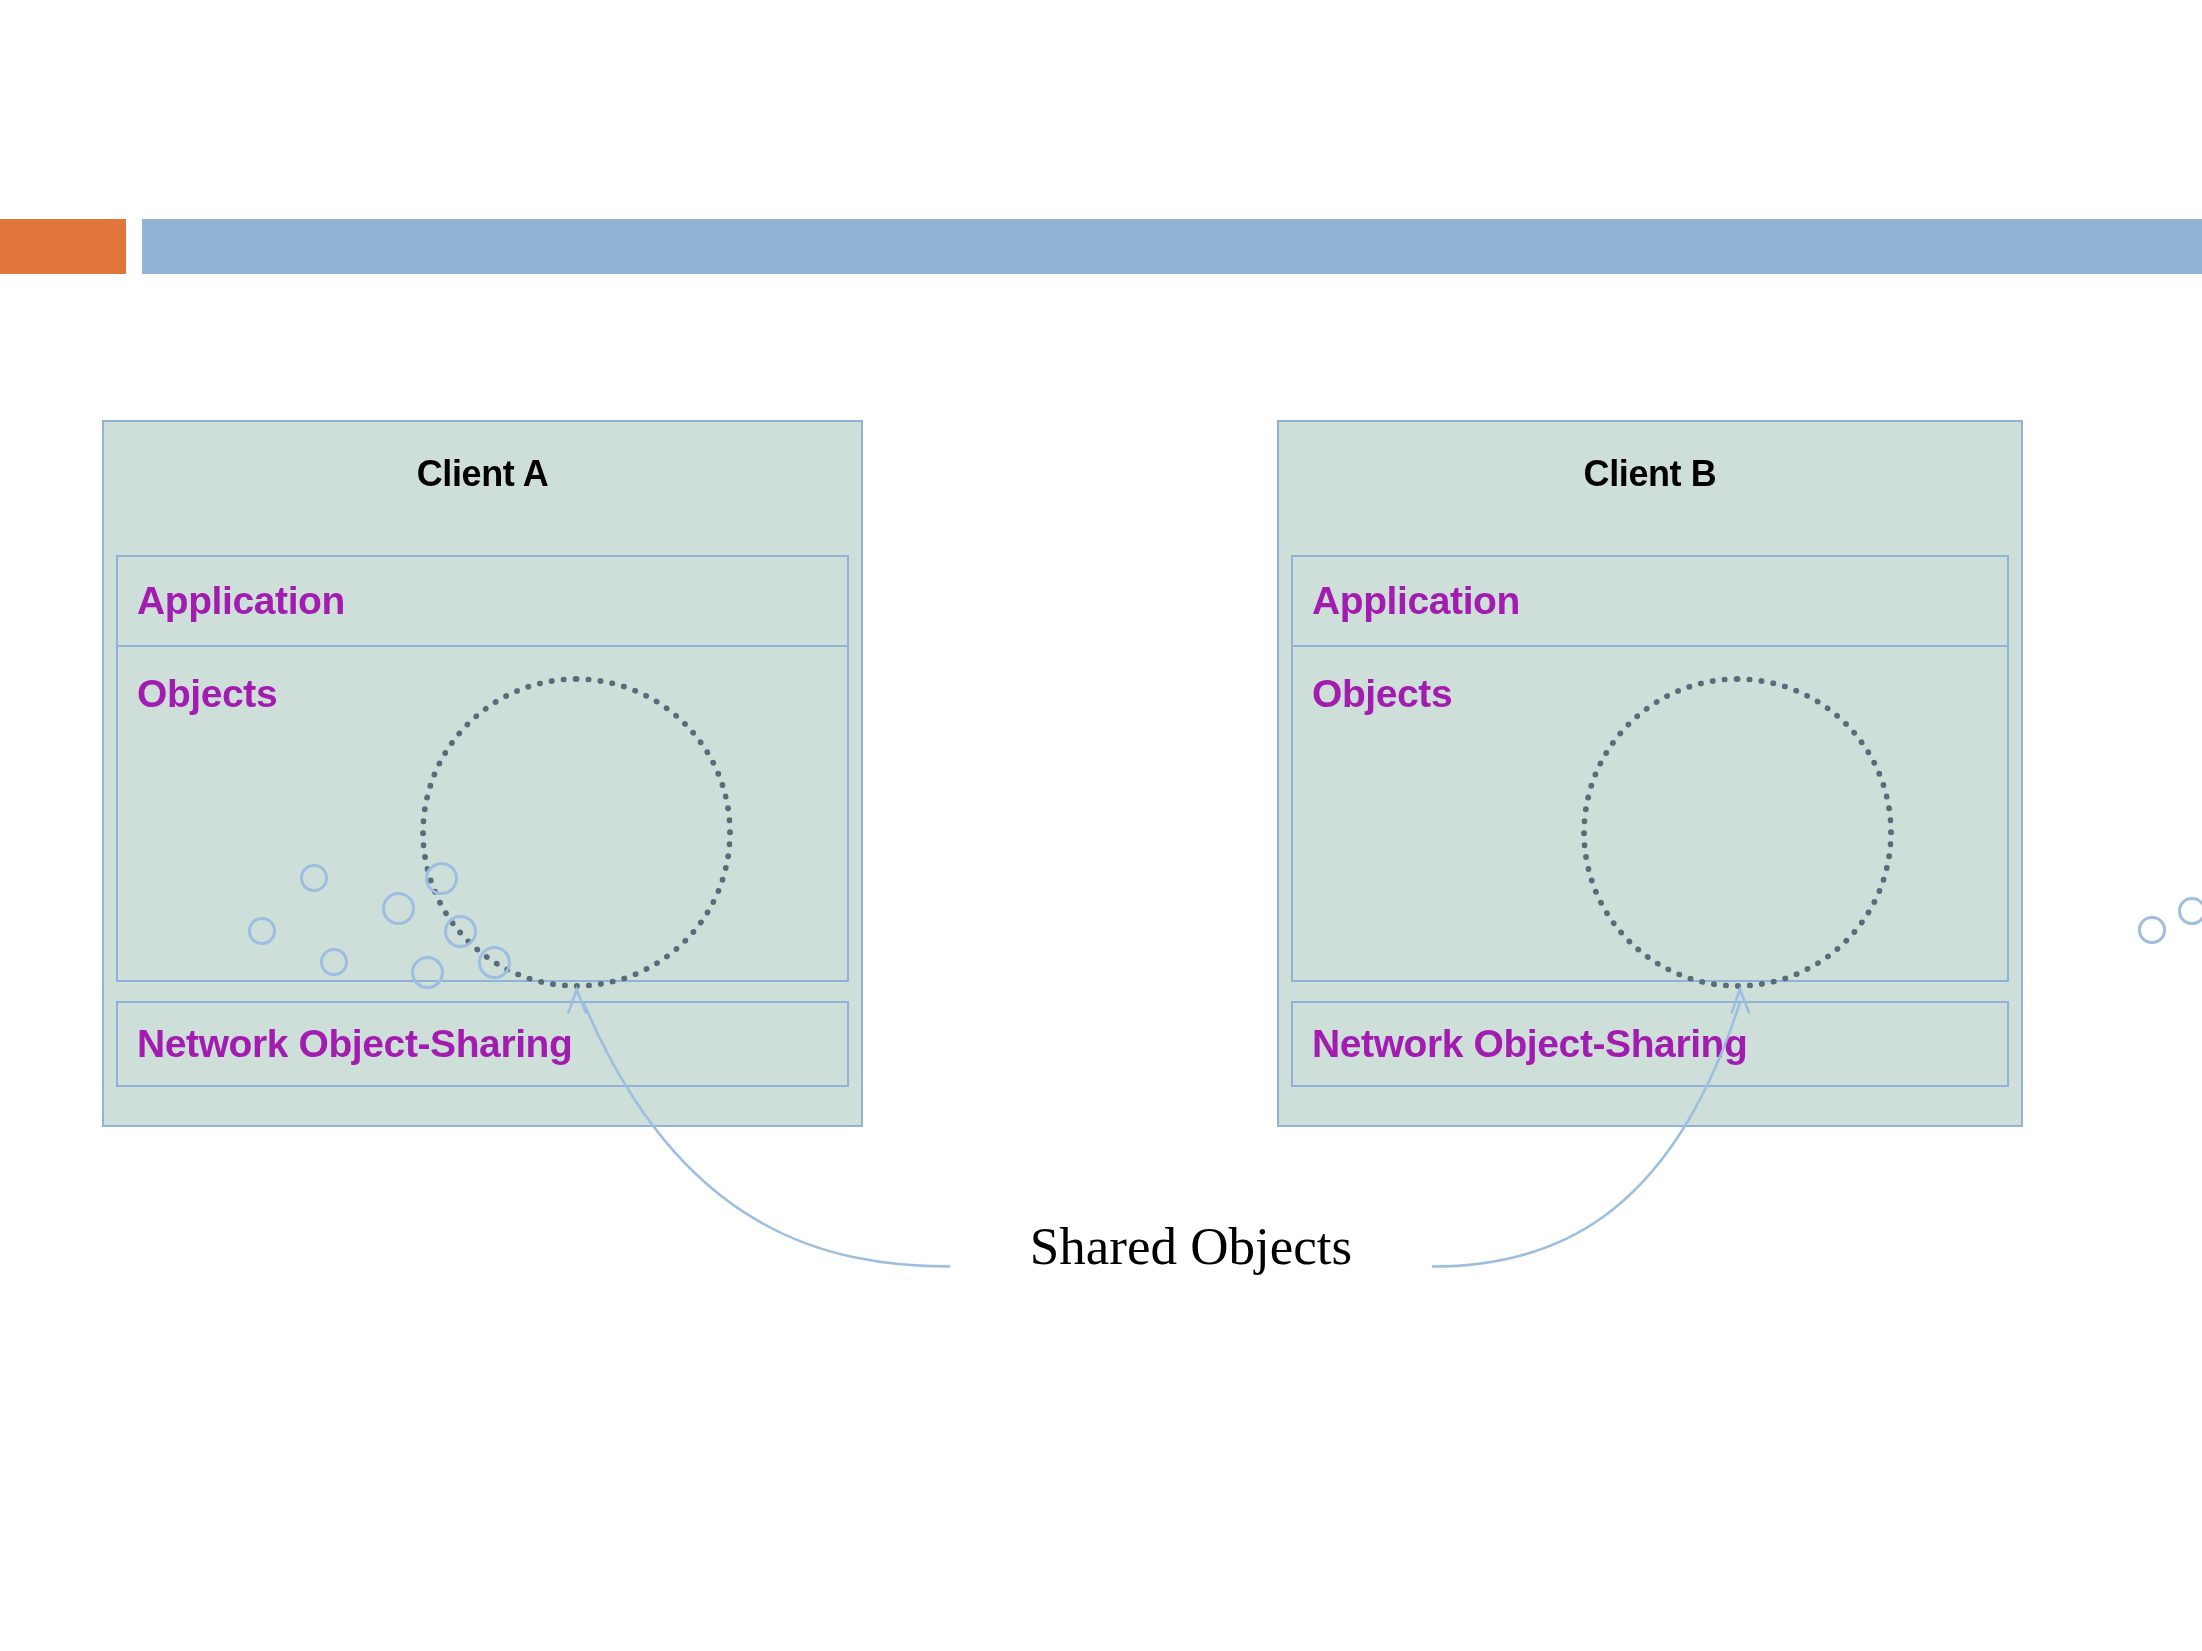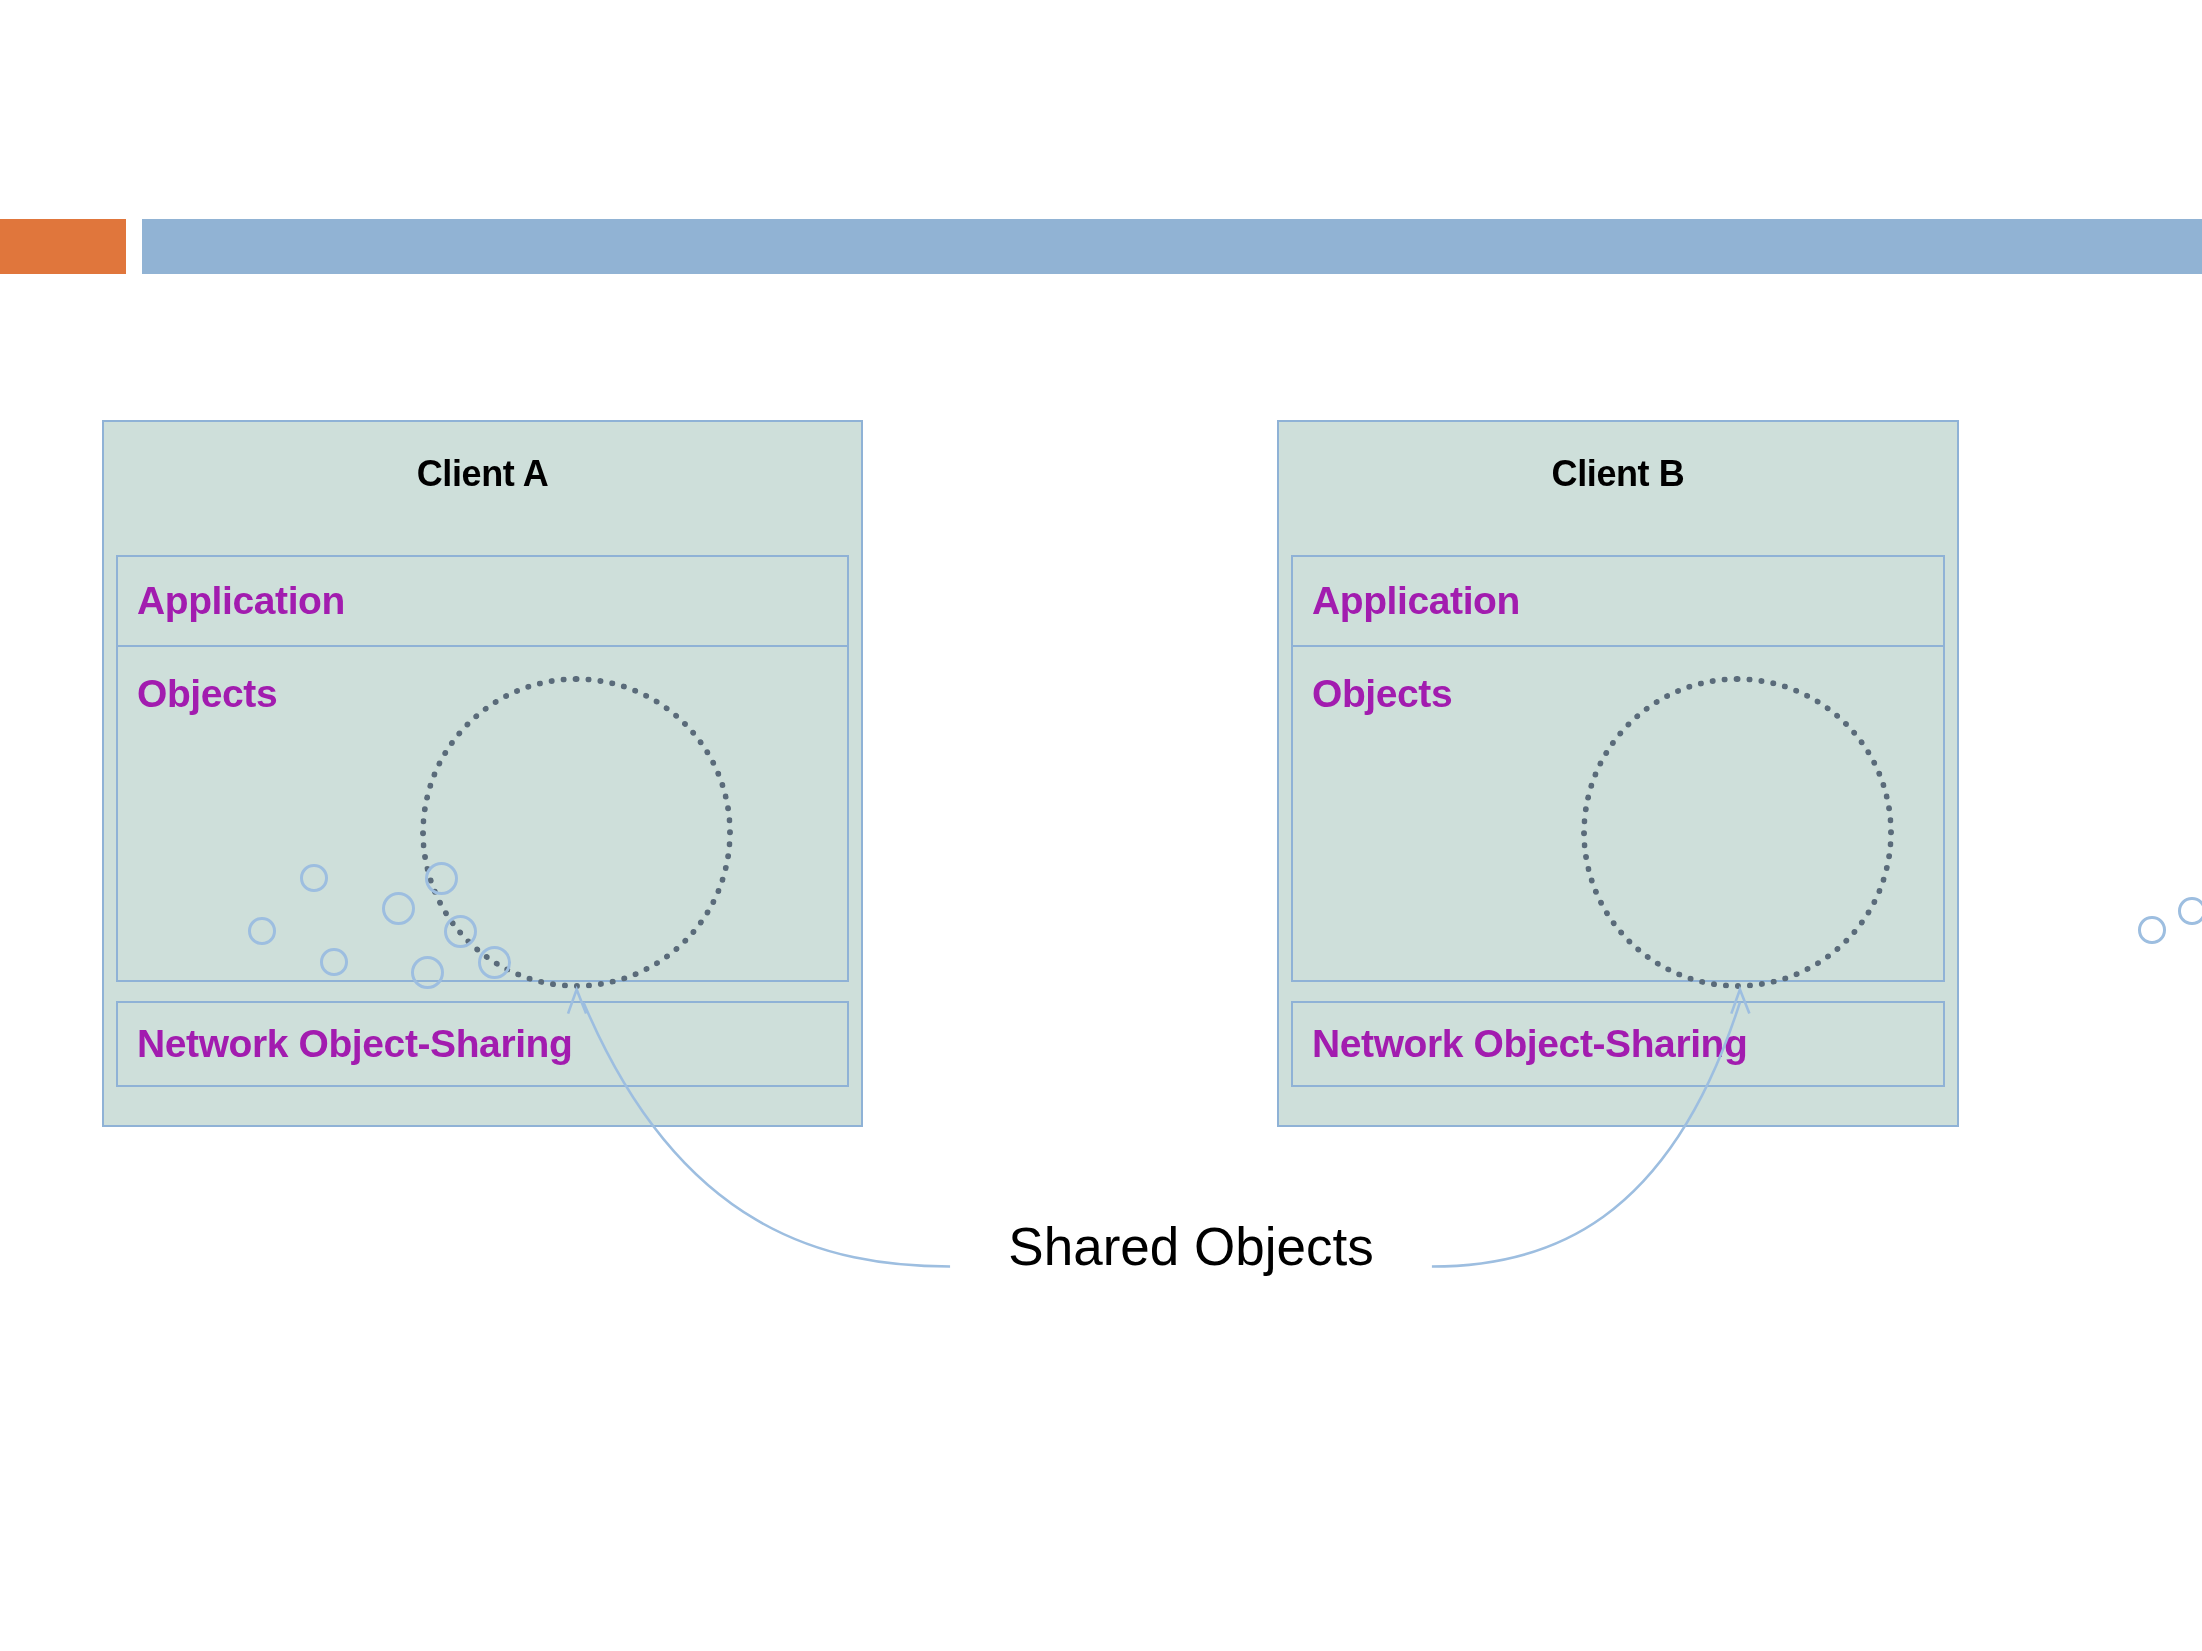--- a/index.html
+++ b/index.html
@@ -39,21 +39,21 @@
   
   .client-box {
     position: absolute;
     top: 420px;
     height: 707px;
     background: #cedfda;
     border: 2.6px solid #8fb2d6;
     box-sizing: border-box;
   }
   #client-a { left: 102px; width: 761px; }
-  #client-b { left: 1277px; width: 682px; }
+  #client-b { left: 1277px; width: 746px; }
 
   .client-title {
     position: absolute;
     left: 0;
     right: 0;
     top: 31px;
     text-align: center;
     font-size: 36px;
     font-weight: bold;
     color: #000000;
@@ -106,21 +106,21 @@
     background: transparent;
   }
 
   
   .callout-label {
     position: absolute;
     top: 1216px;
     left: 950px;
     width: 482px;
     text-align: center;
-    font-family: Liberation Sans, sans-serif;
+    font-family: Liberation Serif, serif;
     font-size: 53px;
     font-weight: 400;
     color: #000000;
     white-space: nowrap;
   }
   .callout-svg {
     position: absolute;
     left: 0;
     top: 0;
     width: 2203px;

